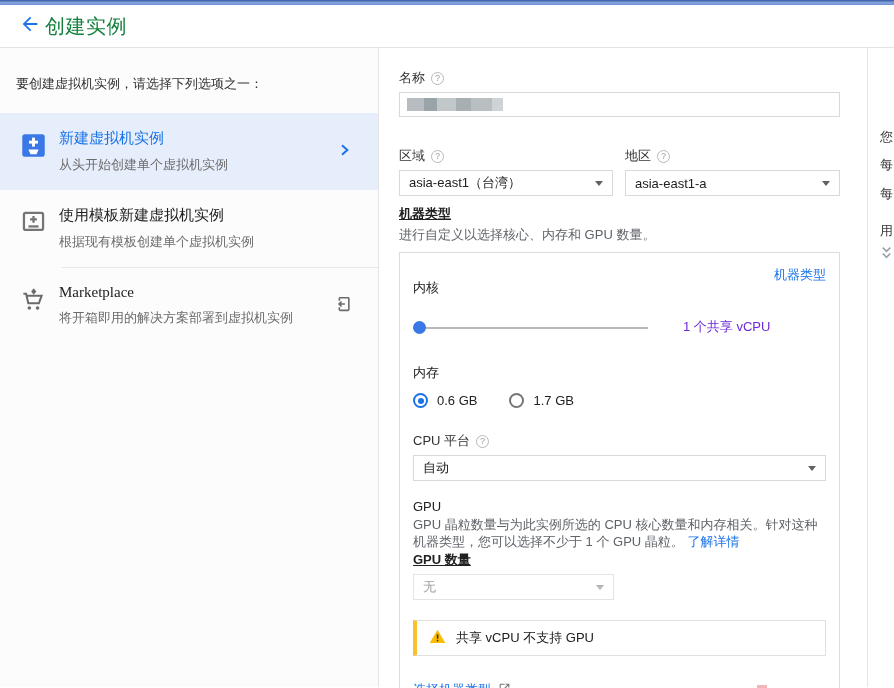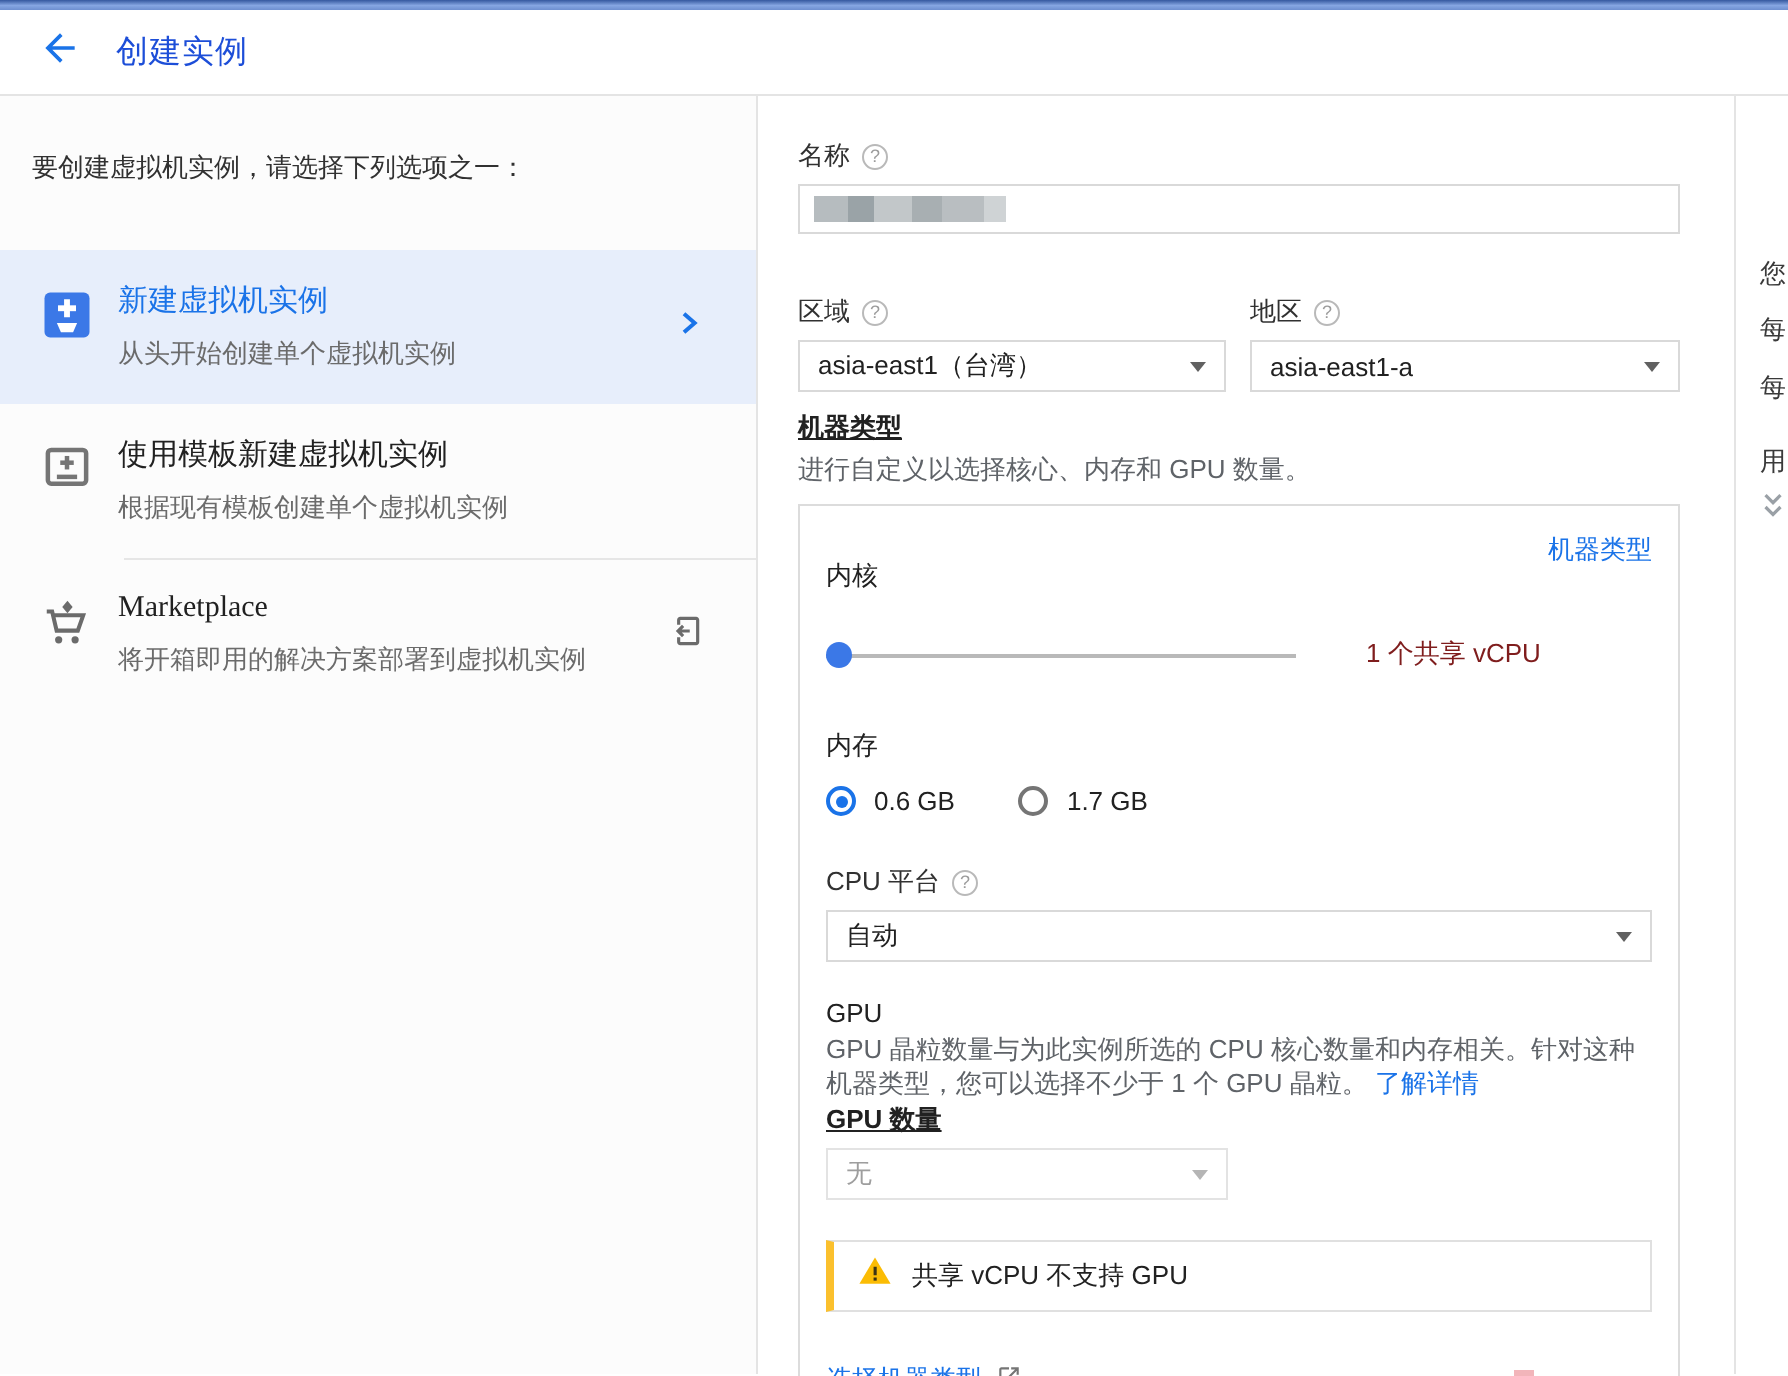--- a/index.html
+++ b/index.html
@@ -5,27 +5,27 @@
   * { margin:0; padding:0; box-sizing:border-box; }
   html,body { width:894px; height:688px; background:#fff; font-family:"Liberation Sans", sans-serif; overflow:hidden; }
   .screen { position:relative; width:894px; height:688px; background:#fff; }
 
   
   .topbar { height:5px; background:linear-gradient(180deg,#35589f 0%,#86a6e2 55%,#6e8fd0 100%); }
 
   
   .header { height:43px; display:flex; align-items:center; padding-left:16px; border-bottom:1px solid #e4e4e4; background:#fff; }
   .back-btn { width:28px; height:28px; display:flex; align-items:center; justify-content:center; cursor:pointer; }
-  .page-title { margin-left:14px; font-size:16px; color:#1d4ed8; letter-spacing:.5px; }
+  .page-title { margin-left:1px; font-size:20px; color:#15803d; letter-spacing:.5px; }
 
   .content { display:flex; height:639px; }
 
   
   .sidebar { width:379px; border-right:1px solid #e4e4e4; background:#fcfcfc; }
-  .sidebar-intro { padding:27px 16px 32px 16px; font-size:13px; color:#313131; }
+  .sidebar-intro { padding:27px 16px 20px 16px; font-size:13px; color:#313131; }
   .side-item { position:relative; display:flex; align-items:flex-start; padding:16px 16px 16px 20px; cursor:pointer; min-height:72px; }
   .side-item.selected { background:#e7eefb; }
   .side-icon { width:27px; height:27px; flex:0 0 27px; margin-top:3px; }
   .side-text { margin-left:12px; padding-right:40px; }
   .side-title { font-size:15px; color:#212121;font-family:Liberation Serif, serif; }
   .side-item.selected .side-title { color:#1a73e8; }
   .side-sub { font-size:13px; color:#6b6b6b; margin-top:8px; }
   .side-trailing { position:absolute; right:26px; top:50%; transform:translateY(-50%); }
   .side-divider { height:1px; background:#e6e6e6; margin-left:62px; }
 
@@ -50,21 +50,21 @@
   .mt-label { margin-top:9px; font-size:13px; font-weight:bold; color:#212121; text-decoration:underline; display:inline-block; }
   .mt-desc { font-size:13px; color:#5f6368; margin-top:3px; }
 
   .card { width:441px; border:1px solid #dcdcdc; background:#fff; margin-top:8px; padding:13px 13px 16px 13px; }
   .basic-view { float:right; font-size:13px; color:#1a73e8; cursor:pointer; }
   .cores-label { font-size:13px; color:#212121; margin-top:13px; }
   .slider-row { display:flex; align-items:center; margin-top:21px; }
   .slider { position:relative; width:235px; height:13px; cursor:pointer; }
   .slider .track { position:absolute; left:0; right:0; top:6px; height:2px; background:#b9b9b9; }
   .slider .thumb { position:absolute; left:0; top:0; width:13px; height:13px; border-radius:50%; background:#3b78e7; }
-  .slider-value { margin-left:35px; font-size:13px; color:#7f1d1d; }
+  .slider-value { margin-left:35px; font-size:13px; color:#6d28d9; }
 
   .mem-label { font-size:13px; color:#212121; margin-top:28px; }
   .radio-row { display:flex; align-items:center; margin-top:11px; }
   .radio { width:15px; height:15px; border-radius:50%; border:2px solid #757575; position:relative; cursor:pointer; flex:0 0 15px; }
   .radio.checked { border-color:#1a73e8; }
   .radio.checked::after { content:""; position:absolute; left:2.5px; top:2.5px; width:6px; height:6px; border-radius:50%; background:#1a73e8; }
   .radio-label { font-size:13px; color:#212121; margin:0 32px 0 9px; }
 
   .cpu-row { margin-top:24px; }
   .full-select { width:413px; }

